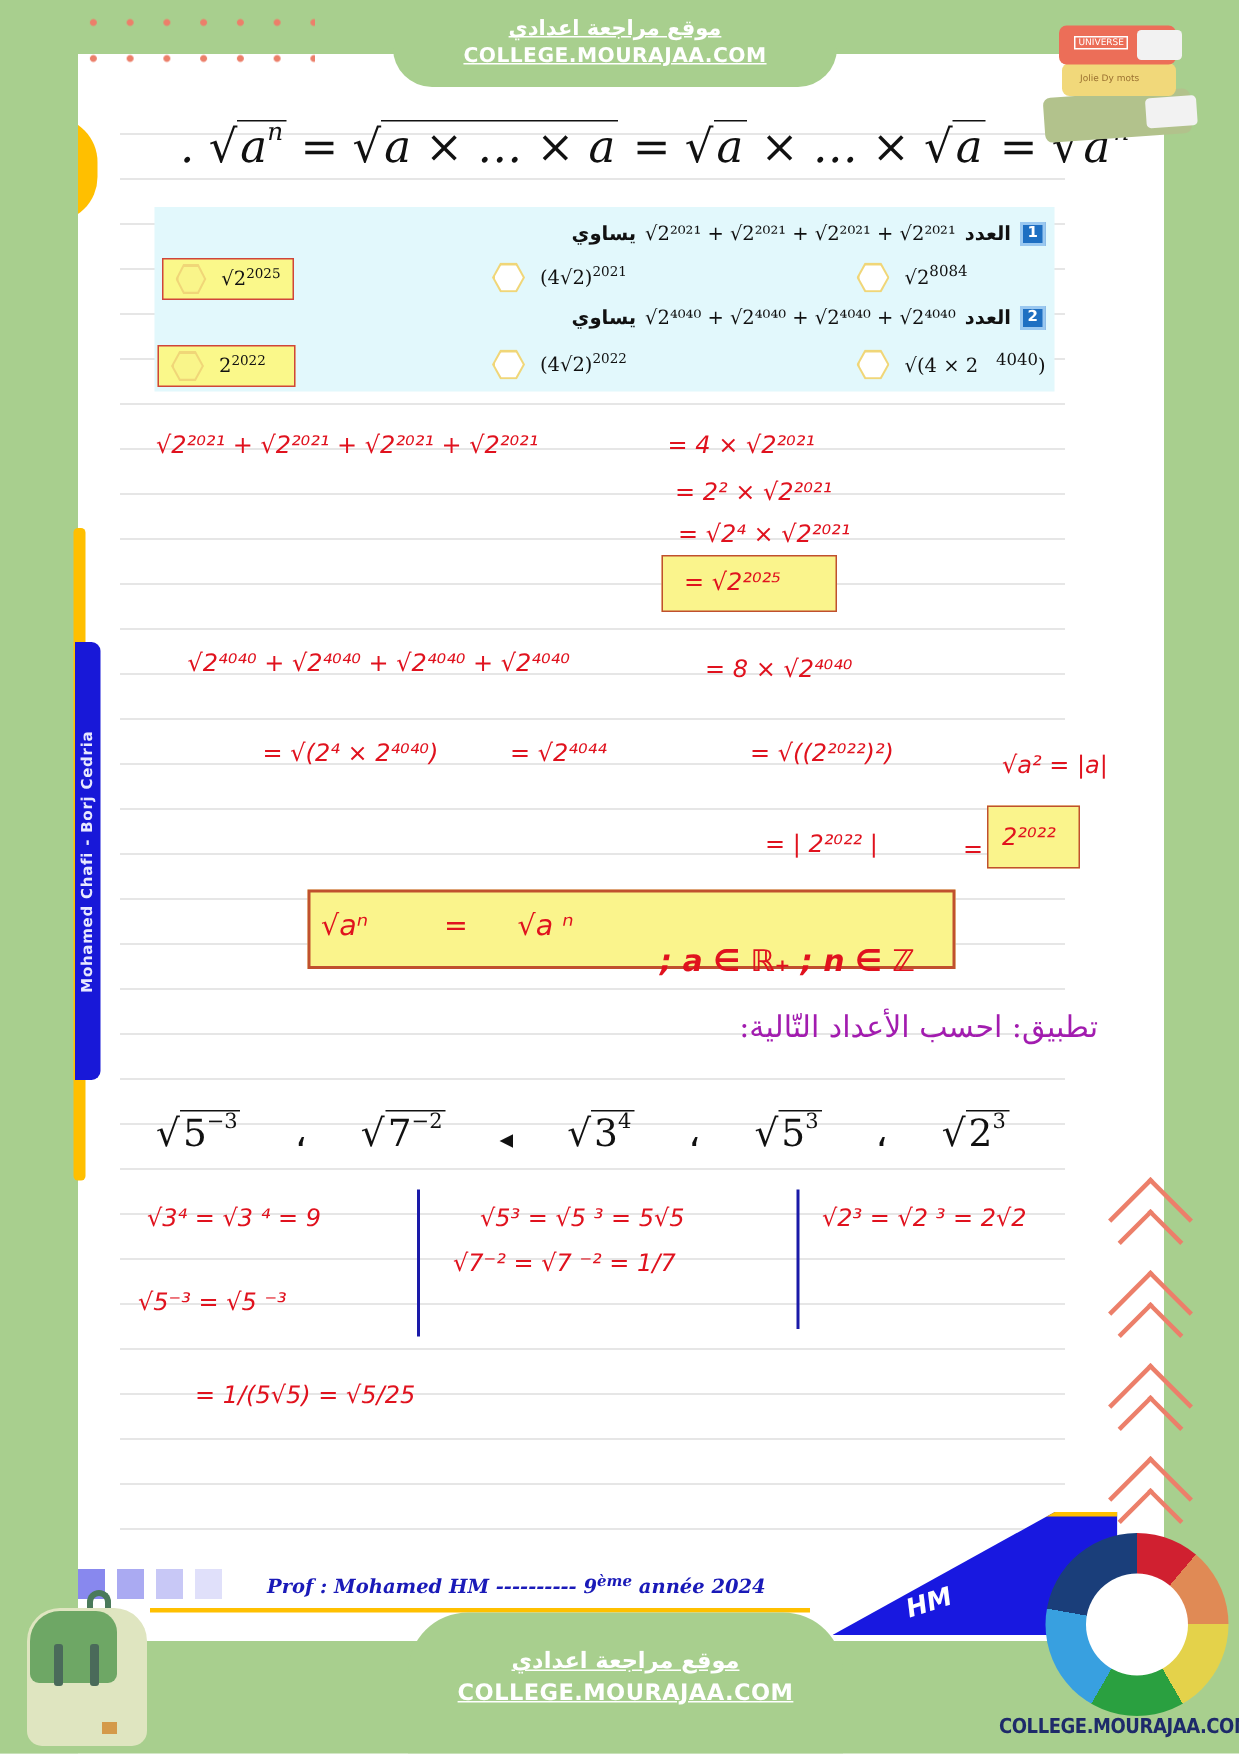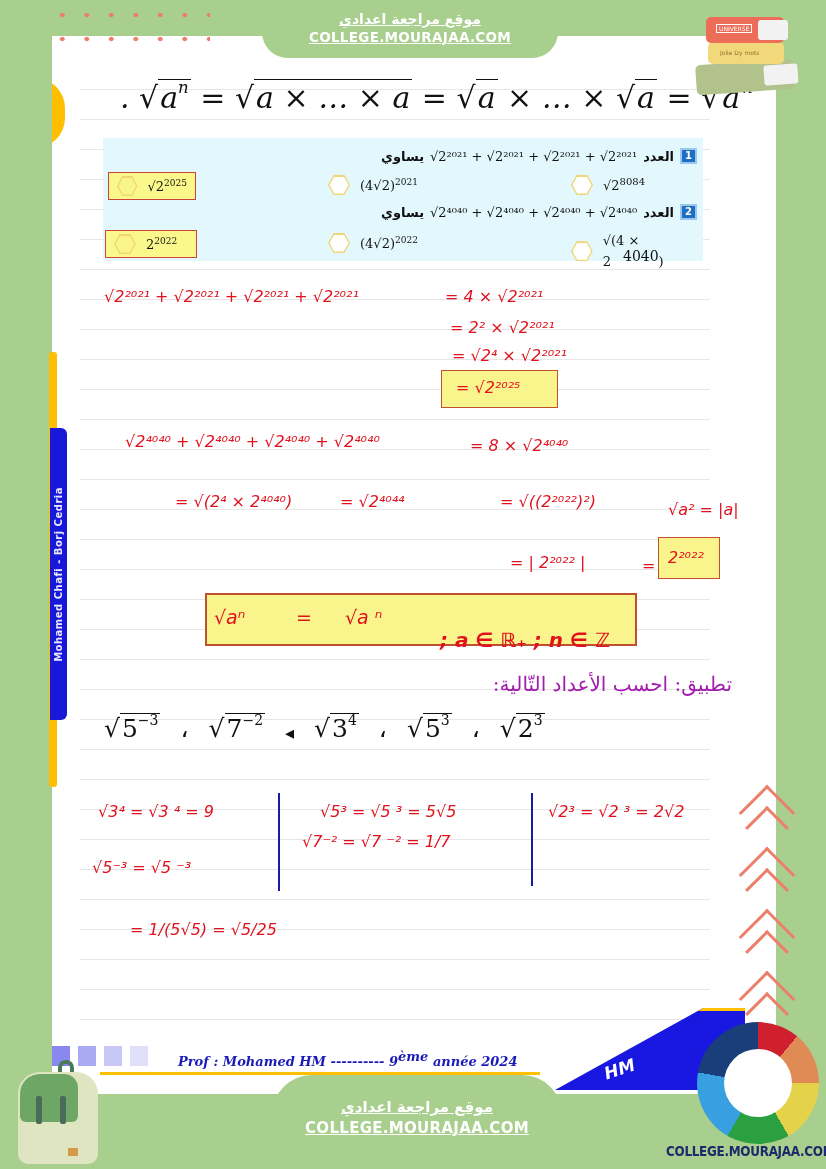--- a/index.html
+++ b/index.html
@@ -63,30 +63,30 @@
   .hexa::after { content: ""; position: absolute; inset: 1.5px; clip-path: polygon(25% 0, 75% 0, 100% 50%, 75% 100%, 25% 100%, 0 50%); background: #fff; }
   .correct .hexa::after { background: #f9f58a; }
 
   
   .hw { position: absolute; color: #e0121e; font-family: "DejaVu Sans", sans-serif; font-size: 16px; white-space: nowrap; z-index: 5; font-style: italic; }
   .hl { position: absolute; background: #faf48c; border: 1.5px solid #c0502e; z-index: 4; }
 
   .rule-box { position: absolute; left: 205px; top: 593px; width: 432px; height: 53px; background: #faf48c; border: 2px solid #c0502e; z-index: 4; }
 
   .app-title { position: absolute; right: 94px; top: 672px; font-family: "DejaVu Serif", serif; font-size: 20px; color: #a21caf; direction: rtl; z-index: 5; }
-  .app-list { position: absolute; left: 104px; top: 712px; font-family: "DejaVu Serif", serif; font-size: 25px; color: #111; z-index: 5; white-space: nowrap; display: flex; gap: 20px; align-items: flex-end; }
+  .app-list { position: absolute; left: 104px; top: 740px; font-family: "DejaVu Serif", serif; font-size: 25px; color: #111; z-index: 5; white-space: nowrap; display: flex; gap: 36px; align-items: flex-end; }
   .app-list sup { font-size: 14px; vertical-align: 12px; }
 
   .vline { position: absolute; width: 2px; background: #1a1aa8; z-index: 5; }
 
   
   .banner-squares { position: absolute; left: 52px; top: 1046px; z-index: 6; display: flex; gap: 8px; align-items: center; }
   .banner-squares div { width: 18px; height: 20px; }
   .banner-text { position: absolute; left: 178px; top: 1049px; font-family: "DejaVu Serif", serif; font-weight: bold; font-style: italic; font-size: 13px; color: #1a1ab8; z-index: 6; white-space: nowrap; }
-  .banner-text sup { font-size: 13px; }
+  .banner-text sup { font-size: 10px; }
   .banner-gold { position: absolute; left: 100px; top: 1072px; width: 440px; height: 3px; background: #ffc000; z-index: 6; }
   .hm-wing { position: absolute; left: 555px; top: 1008px; width: 190px; height: 82px; background: #1818e0; z-index: 6;
     clip-path: polygon(0 100%, 78% 0, 100% 0, 100% 100%); border-top: 3px solid #ffc000; }
   .hm-text { position: absolute; left: 604px; top: 1059px; color: #fff; font-weight: bold; font-style: italic; font-size: 17px; transform: rotate(-18deg); z-index: 7; font-family: "DejaVu Sans", sans-serif; }
   .ring { position: absolute; left: 697px; top: 1022px; width: 122px; height: 122px; border-radius: 50%; z-index: 8;
     background: conic-gradient(#d02030 0 40deg, #e08a55 40deg 90deg, #e4d24a 90deg 150deg, #2aa040 150deg 210deg, #38a0e0 210deg 280deg, #1a3e7a 280deg 360deg); }
   .ring::after { content: ""; position: absolute; left: 27px; top: 27px; width: 68px; height: 68px; border-radius: 50%; background: #fff; }
   .site-logo { position: absolute; left: 666px; top: 1144px; font-family: "DejaVu Sans", sans-serif; font-weight: bold; font-size: 12px; color: #1e2a6a; z-index: 8; letter-spacing: -0.3px; transform: scaleY(1.15); }
 
   .chevrons { position: absolute; left: 735px; top: 793px; z-index: 7; }
@@ -166,21 +166,21 @@
   <div class="choice correct" style="left:2px; top:92px; width:92px;">
     <span class="hexa"></span>
     <span><span>2</span><sup style="font-size:9px;">2022</sup></span>
   </div>
   <div class="choice" style="left:225px; top:95px;">
     <span class="hexa"></span>
     <span><span>(4√2)</span><sup style="font-size:9px;">2022</sup></span>
   </div>
   <div class="choice" style="left:468px; top:95px;">
     <span class="hexa"></span>
-    <span><span>√(4 × 2</span><sup style="font-size:14px;margin-left:12px;">4040</sup><span>)</span></span>
+    <span><span>√(4 × 2</span><sup style="font-size:11px;margin-left:12px;">4040</sup><span>)</span></span>
   </div>
 </div>
 
 <div class="hw" style="left:104px; top:287px;">√2²⁰²¹ + √2²⁰²¹ + √2²⁰²¹ + √2²⁰²¹</div>
 <div class="hw" style="left:445px; top:287px;">=  4 × √2²⁰²¹</div>
 <div class="hw" style="left:450px; top:318px;">=  2² × √2²⁰²¹</div>
 <div class="hw" style="left:452px; top:346px;">=  √2⁴ × √2²⁰²¹</div>
 <div class="hl" style="left:441px; top:370px; width:117px; height:38px;"></div>
 <div class="hw" style="left:456px; top:378px;">=  √2²⁰²⁵</div>
 

